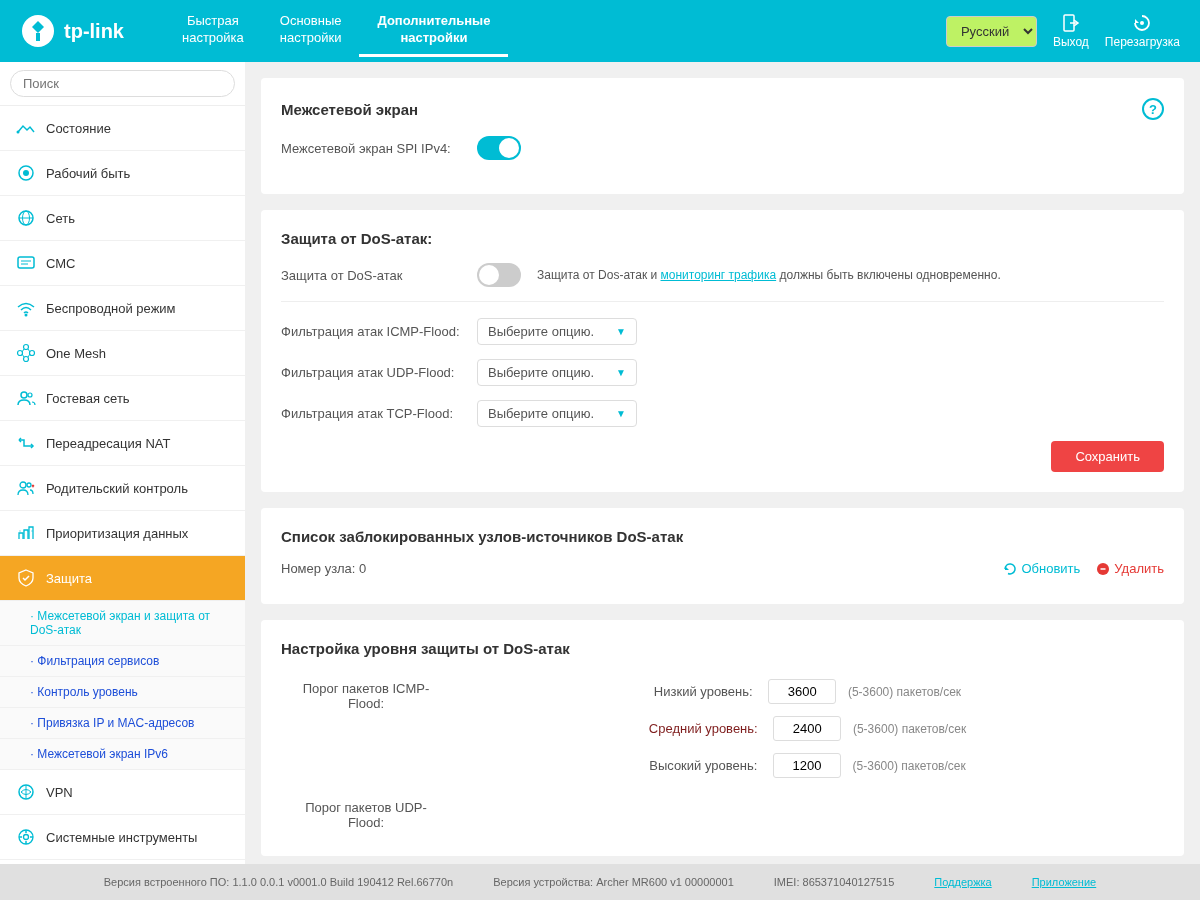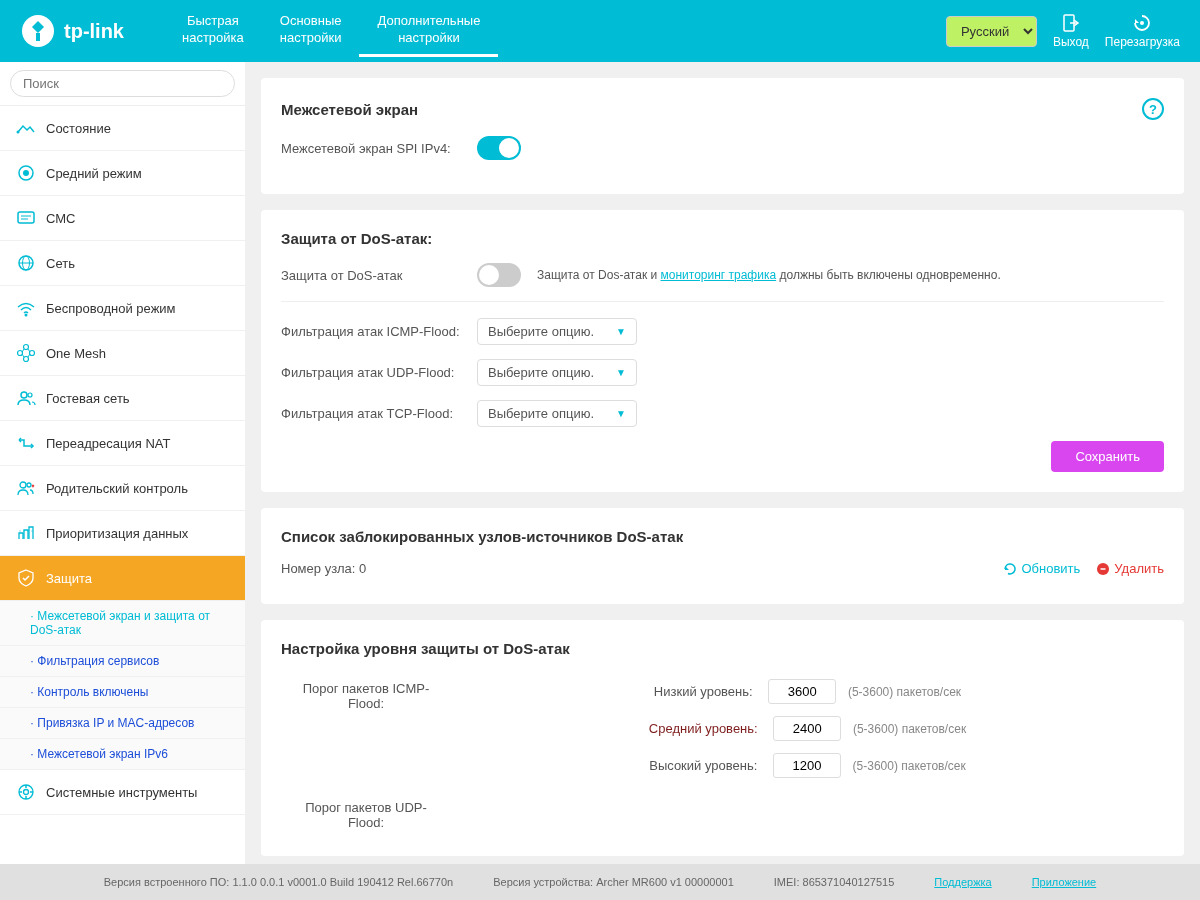--- a/index.html
+++ b/index.html
@@ -5,21 +5,21 @@
     * { box-sizing: border-box; margin: 0; padding: 0; }
     body { font-family: Arial, sans-serif; background: #00bcd4; width: 1200px; min-height: 900px; font-size: 13px; }
 
     
     .header { background: #00bcd4; display: flex; align-items: center; padding: 8px 20px; height: 62px; }
     .logo { display: flex; align-items: center; margin-right: 40px; }
     .logo-icon { width: 36px; height: 36px; margin-right: 8px; }
     .logo-text { color: white; font-size: 20px; font-weight: bold; }
     .nav-tabs { display: flex; gap: 0; flex: 1; }
     .nav-tab { color: white; padding: 8px 18px; cursor: pointer; text-align: center; font-size: 13px; line-height: 1.3; border-bottom: 3px solid transparent; }
-    .nav-tab.active { border-bottom: 3px solid white; font-weight: normal; }
+    .nav-tab.active { border-bottom: 3px solid white; font-weight: bold; }
     .header-right { display: flex; align-items: center; gap: 16px; }
     .lang-select { background: #bef264; border: 1px solid #ccc; padding: 6px 10px; border-radius: 4px; font-size: 13px; color: #333; cursor: pointer; }
     .header-btn { display: flex; flex-direction: column; align-items: center; color: white; cursor: pointer; font-size: 12px; gap: 2px; }
     .header-btn svg { width: 20px; height: 20px; }
 
     
     .main { display: flex; height: calc(900px - 62px - 36px); }
 
     
     .sidebar { width: 245px; background: white; overflow-y: auto; flex-shrink: 0; }
@@ -45,21 +45,21 @@
     .toggle-knob { width: 20px; height: 20px; background: white; border-radius: 50%; position: absolute; top: 2px; right: 2px; }
     .toggle-off { background: #ccc; }
     .toggle-off .toggle-knob { left: 2px; right: auto; }
     .toggle-note { color: #555; font-size: 12px; }
     .toggle-note a { color: #00bcd4; text-decoration: underline; }
     .divider { border: none; border-top: 1px solid #eee; margin: 10px 0 16px; }
 
     .select-dropdown { border: 1px solid #ddd; padding: 5px 10px; border-radius: 4px; font-size: 13px; color: #555; background: white; cursor: pointer; min-width: 160px; display: flex; align-items: center; justify-content: space-between; }
     .select-arrow { color: #00bcd4; font-size: 10px; }
 
-    .save-btn { background: #d946ef; color: white; border: none; padding: 8px 24px; border-radius: 4px; cursor: pointer; font-size: 13px; display: block; margin-left: auto; }
+    .save-btn { background: #ef4444; color: white; border: none; padding: 8px 24px; border-radius: 4px; cursor: pointer; font-size: 13px; display: block; margin-left: auto; }
 
     
     .table-header { display: flex; justify-content: space-between; margin-bottom: 8px; }
     .table-count { font-size: 13px; color: #555; }
     .table-actions { display: flex; gap: 16px; }
     .table-action { display: flex; align-items: center; gap: 4px; color: #00bcd4; cursor: pointer; font-size: 13px; }
     .table-action.delete { color: #e53935; }
     table { width: 100%; border-collapse: collapse; }
     th { background: #f5f5f5; padding: 8px 12px; text-align: center; font-size: 12px; color: #555; border: 1px solid #e0e0e0; font-weight: normal; }
     td { padding: 8px 12px; text-align: center; border: 1px solid #e0e0e0; font-size: 13px; color: #555; }
@@ -131,39 +131,39 @@
         <circle cx="2" cy="14" r="1.5" fill="#00bcd4"></circle>
       </svg>
       <span class="sidebar-label">Состояние</span>
     </div>
 
     <div class="sidebar-item">
       <svg class="sidebar-icon" viewBox="0 0 20 20">
         <circle cx="10" cy="10" r="7" stroke="#00bcd4" stroke-width="1.5" fill="none"></circle>
         <circle cx="10" cy="10" r="3" fill="#00bcd4"></circle>
       </svg>
-      <span class="sidebar-label">Средний режим</span>
+      <span class="sidebar-label">Рабочий быть</span>
+    </div>
+
+    <div class="sidebar-item">
+      <svg class="sidebar-icon" viewBox="0 0 20 20">
+        <circle cx="10" cy="10" r="7" stroke="#00bcd4" stroke-width="1.5" fill="none"></circle>
+        <ellipse cx="10" cy="10" rx="3.5" ry="7" stroke="#00bcd4" stroke-width="1" fill="none"></ellipse>
+        <line x1="3" y1="10" x2="17" y2="10" stroke="#00bcd4" stroke-width="1"></line>
+      </svg>
+      <span class="sidebar-label">Сеть</span>
     </div>
 
     <div class="sidebar-item">
       <svg class="sidebar-icon" viewBox="0 0 20 20">
         <rect x="2" y="4" width="16" height="11" rx="2" stroke="#00bcd4" stroke-width="1.5" fill="none"></rect>
         <line x1="5" y1="8" x2="15" y2="8" stroke="#00bcd4" stroke-width="1"></line>
         <line x1="5" y1="11" x2="12" y2="11" stroke="#00bcd4" stroke-width="1"></line>
       </svg>
       <span class="sidebar-label">СМС</span>
-    </div>
-
-    <div class="sidebar-item">
-      <svg class="sidebar-icon" viewBox="0 0 20 20">
-        <circle cx="10" cy="10" r="7" stroke="#00bcd4" stroke-width="1.5" fill="none"></circle>
-        <ellipse cx="10" cy="10" rx="3.5" ry="7" stroke="#00bcd4" stroke-width="1" fill="none"></ellipse>
-        <line x1="3" y1="10" x2="17" y2="10" stroke="#00bcd4" stroke-width="1"></line>
-      </svg>
-      <span class="sidebar-label">Сеть</span>
     </div>
 
     <div class="sidebar-item">
       <svg class="sidebar-icon" viewBox="0 0 20 20">
         <path d="M2 9 Q10 2 18 9" stroke="#00bcd4" stroke-width="1.5" fill="none"></path>
         <path d="M5 12 Q10 7 15 12" stroke="#00bcd4" stroke-width="1.5" fill="none"></path>
         <path d="M8 15 Q10 13 12 15" stroke="#00bcd4" stroke-width="1.5" fill="none"></path>
         <circle cx="10" cy="17" r="1.5" fill="#00bcd4"></circle>
       </svg>
       <span class="sidebar-label">Беспроводной режим</span>
@@ -228,25 +228,33 @@
       <svg class="sidebar-icon" viewBox="0 0 20 20">
         <path d="M10 2 L17 5 L17 10 Q17 15 10 18 Q3 15 3 10 L3 5 Z" stroke="white" stroke-width="1.3" fill="none"></path>
         <path d="M7 10 L9 12 L13 8" stroke="white" stroke-width="1.5" fill="none"></path>
       </svg>
       <span class="sidebar-label">Защита</span>
     </div>
 
     <div class="sub-items">
       <div class="sub-item active">· Межсетевой экран и защита от DoS-атак</div>
       <div class="sub-item">· Фильтрация сервисов</div>
-      <div class="sub-item">· Контроль включены</div>
+      <div class="sub-item">· Контроль уровень</div>
       <div class="sub-item">· Привязка IP и MAC-адресов</div>
       <div class="sub-item">· Межсетевой экран IPv6</div>
     </div>
 
+    <div class="sidebar-item">
+      <svg class="sidebar-icon" viewBox="0 0 20 20">
+        <circle cx="10" cy="10" r="7" stroke="#00bcd4" stroke-width="1.5" fill="none"></circle>
+        <path d="M5 10 Q10 5 15 10 Q10 15 5 10 Z" stroke="#00bcd4" stroke-width="1" fill="none"></path>
+        <line x1="10" y1="3" x2="10" y2="17" stroke="#00bcd4" stroke-width="1"></line>
+      </svg>
+      <span class="sidebar-label">VPN</span>
+    </div>
 
     <div class="sidebar-item">
       <svg class="sidebar-icon" viewBox="0 0 20 20">
         <circle cx="10" cy="10" r="7" stroke="#00bcd4" stroke-width="1.3" fill="none"></circle>
         <circle cx="10" cy="10" r="2.5" stroke="#00bcd4" stroke-width="1.3" fill="none"></circle>
         <line x1="10" y1="3" x2="10" y2="6" stroke="#00bcd4" stroke-width="1.5"></line>
         <line x1="10" y1="14" x2="10" y2="17" stroke="#00bcd4" stroke-width="1.5"></line>
         <line x1="3" y1="10" x2="6" y2="10" stroke="#00bcd4" stroke-width="1.5"></line>
         <line x1="14" y1="10" x2="17" y2="10" stroke="#00bcd4" stroke-width="1.5"></line>
       </svg>

